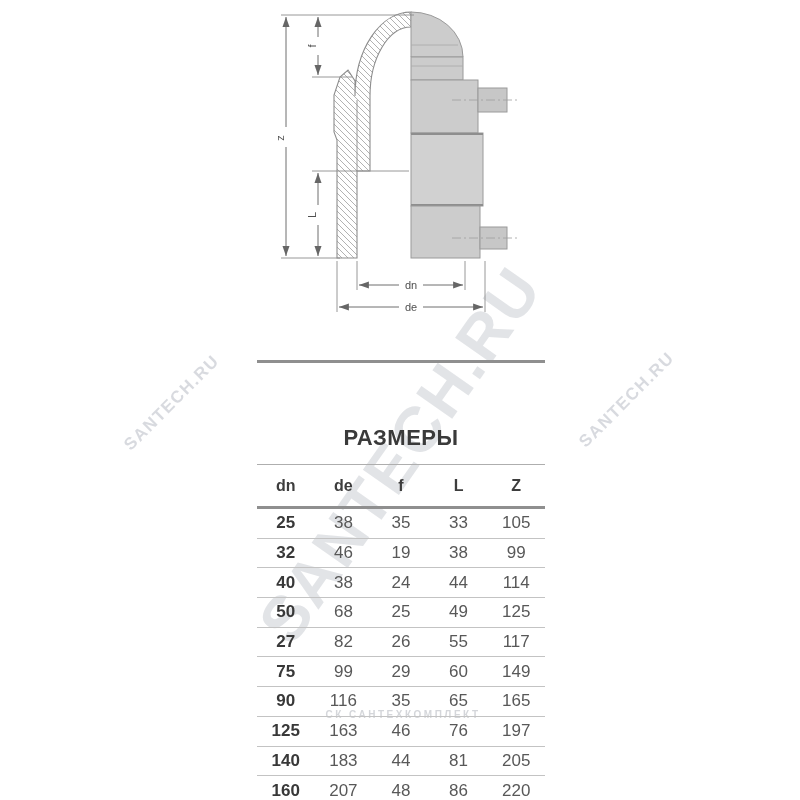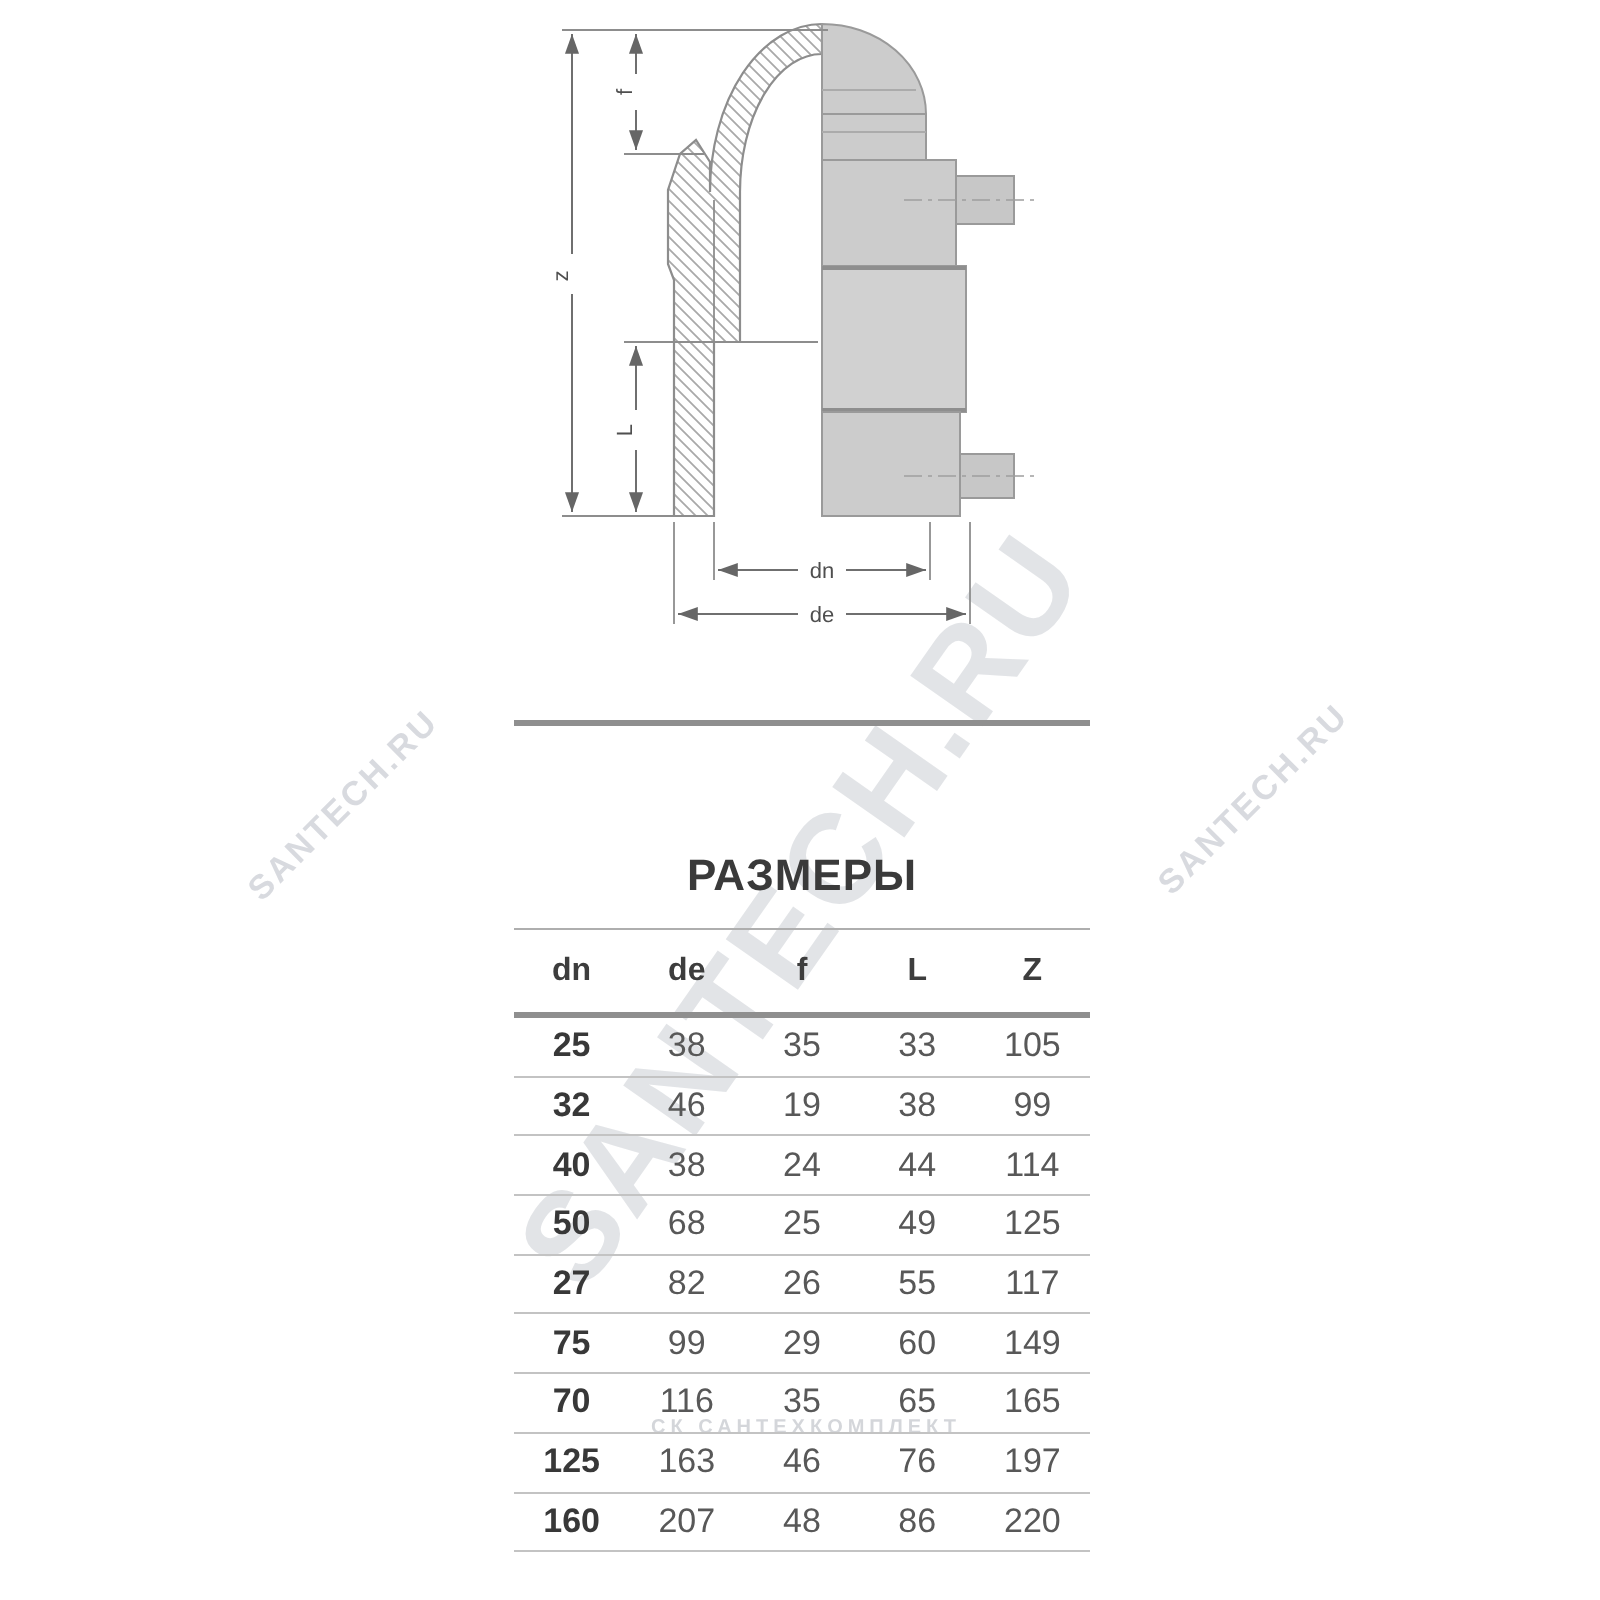--- a/index.html
+++ b/index.html
@@ -173,34 +173,41 @@
     <td>117</td>
   </tr>
           <tr>
     <td>75</td>
     <td>99</td>
     <td>29</td>
     <td>60</td>
     <td>149</td>
   </tr>
           <tr>
-    <td>70</td>
+    <td>90</td>
     <td>116</td>
     <td>35</td>
     <td>65</td>
     <td>165</td>
   </tr>
           <tr>
     <td>125</td>
     <td>163</td>
     <td>46</td>
     <td>76</td>
     <td>197</td>
   </tr>
           <tr>
+    <td>140</td>
+    <td>183</td>
+    <td>44</td>
+    <td>81</td>
+    <td>205</td>
+  </tr>
+          <tr>
     <td>160</td>
     <td>207</td>
     <td>48</td>
     <td>86</td>
     <td>220</td>
   </tr>
         </tbody>
     </table>
   </div>
 

